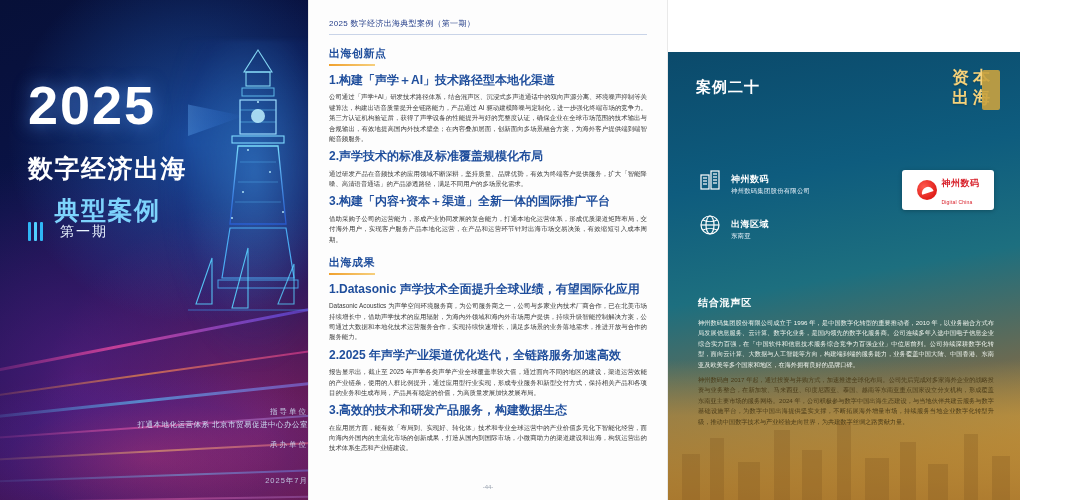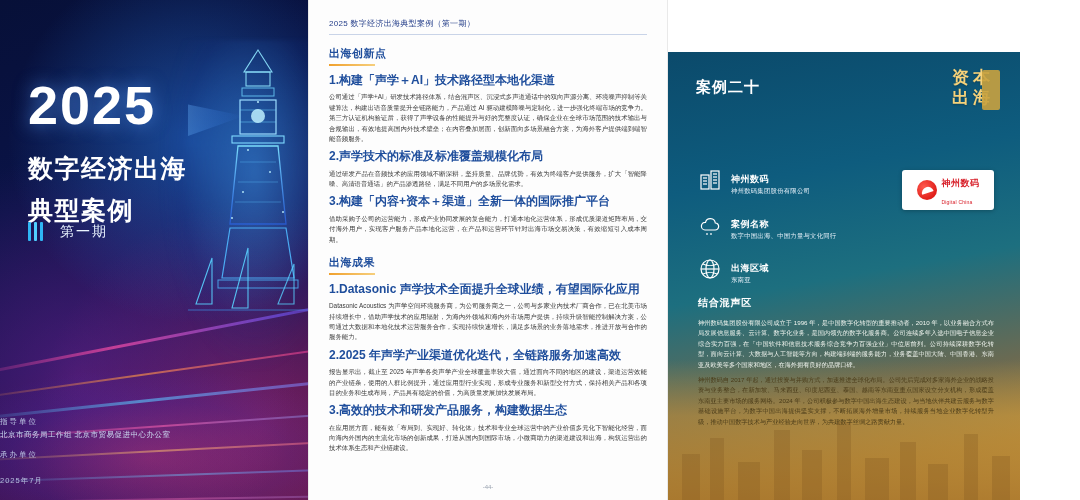--- a/index.html
+++ b/index.html
@@ -108,21 +108,22 @@
     font-size: 25px;
     font-weight: 700;
     letter-spacing: 1.5px;
     color: #ffffff;
   }
   .cover-title2 {
     margin-top: 9px;
     font-size: 25px;
     font-weight: 700;
     letter-spacing: 1.5px;
-    color: #ffffff;
+    color: #7dd3fc;
+    text-align: center;
   }
   .issue-wrap {
     position: absolute;
     left: 28px;
     top: 222px;
     display: flex;
     align-items: center;
     gap: 8px;
   }
   .issue-bars {
@@ -140,26 +141,26 @@
   .issue-bars i:nth-child(2){ background:#51d0ff; }
   .issue-label {
     font-size: 14px;
     color: #eaf4ff;
     letter-spacing: 2px;
   }
   .cover-footer {
     position: absolute;
     left: 0; right: 0;
     bottom: 14px;
-    text-align: left;
+    text-align: right;
     color: #cfe0f5;
   }
   .cf-role { font-size: 7.5px; letter-spacing: 2px; opacity: .85; margin-bottom: 3px;}
   .cf-org  { font-size: 7.5px; letter-spacing: .5px; opacity: .95; margin-bottom: 10px;}
-  .cf-date { font-size: 7.5px; letter-spacing: 1px; opacity: .8; margin-top: 16px;}
+  .cf-date { font-size: 7.5px; letter-spacing: 1px; opacity: .8; margin-top: 26px;}
 
   
   .textpage {
     position: relative;
     width: 360px;
     height: 500px;
     background: #fdfdfd;
     padding: 0;
     box-sizing: border-box;
     border-left: 1px solid #e9e9e9;
@@ -465,21 +466,21 @@
       <span class="issue-bars">
           <i></i>
           <i></i>
           <i></i>
         </span>
       <span class="issue-label">第一期</span>
     </div>
 
     <div class="cover-footer">
       <div class="cf-role">指导单位</div>
-      <div class="cf-org">北京市商务局工作组   北京市贸易促进中心办公室</div>
+      <div class="cf-org">打通本地化运营体系   北京市贸易促进中心办公室</div>
       <div class="cf-role">承办单位</div>
       <div class="cf-date">2025年7月</div>
     </div>
   </section>
 
   <section class="textpage">
     <div class="tp-header">2025 数字经济出海典型案例（第一期）</div>
 
     <div class="tp-body">
 
@@ -558,33 +559,20 @@
             <line x1="15" y1="12" x2="19" y2="12"></line>
               <line x1="15" y1="15" x2="19" y2="15"></line>
           </svg>
         </span>
         <span>
           <span class="info-label">神州数码</span>
           <span class="info-value" style="display:block">神州数码集团股份有限公司</span>
         </span>
       </div>
 
-      <div class="info-row">
-        <span class="info-icon">
-          <svg width="24" height="24" viewBox="0 0 24 24" fill="none" stroke="#ffffff" stroke-width="1.2">
-            <path d="M7 17h10a3.5 3.5 0 0 0 .3-7A5 5 0 0 0 7.5 9.3 3.6 3.6 0 0 0 7 17z"></path>
-            <line x1="9" y1="20" x2="9" y2="22"></line>
-              <line x1="13" y1="20" x2="13" y2="22"></line>
-          </svg>
-        </span>
-        <span>
-          <span class="info-label">案例名称</span>
-          <span class="info-value" style="display:block">数字中国出海、中国力量与文化同行</span>
-        </span>
-      </div>
 
       <div class="info-row">
         <span class="info-icon">
           <svg width="24" height="24" viewBox="0 0 24 24" fill="none" stroke="#ffffff" stroke-width="1.2">
             <circle cx="12" cy="12" r="9"></circle>
             <ellipse cx="12" cy="12" rx="4" ry="9"></ellipse>
             <line x1="3" y1="12" x2="21" y2="12"></line>
             <path d="M5 7c4 2 10 2 14 0M5 17c4-2 10-2 14 0"></path>
           </svg>
         </span>

